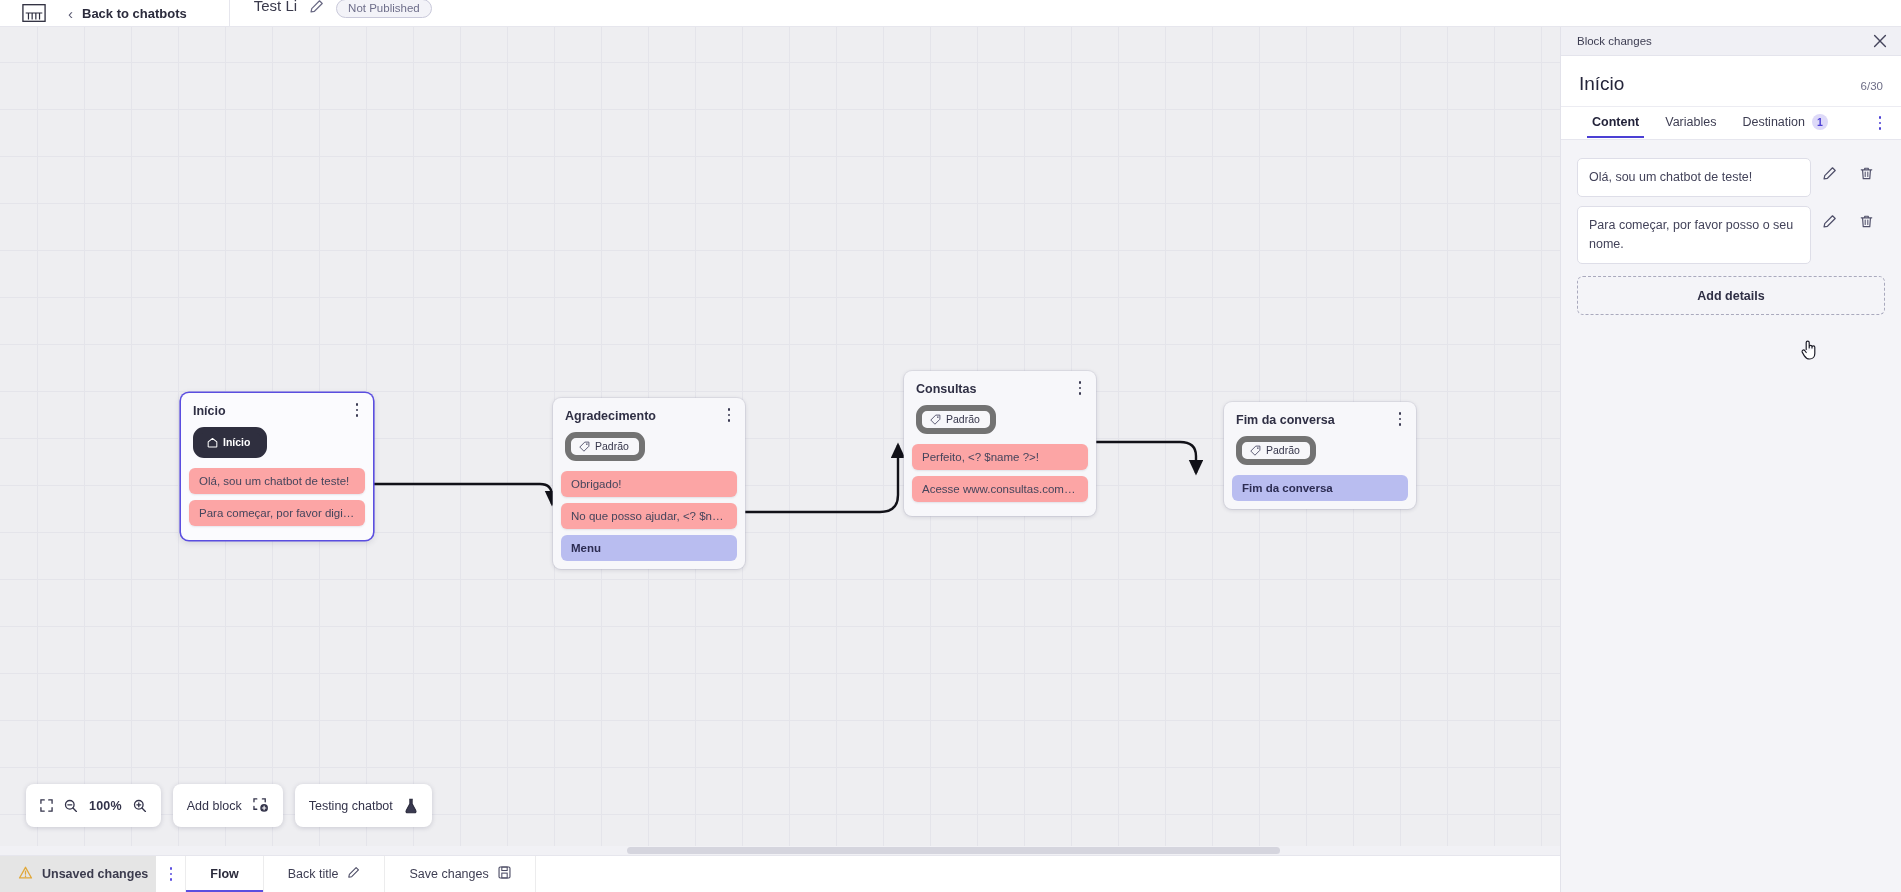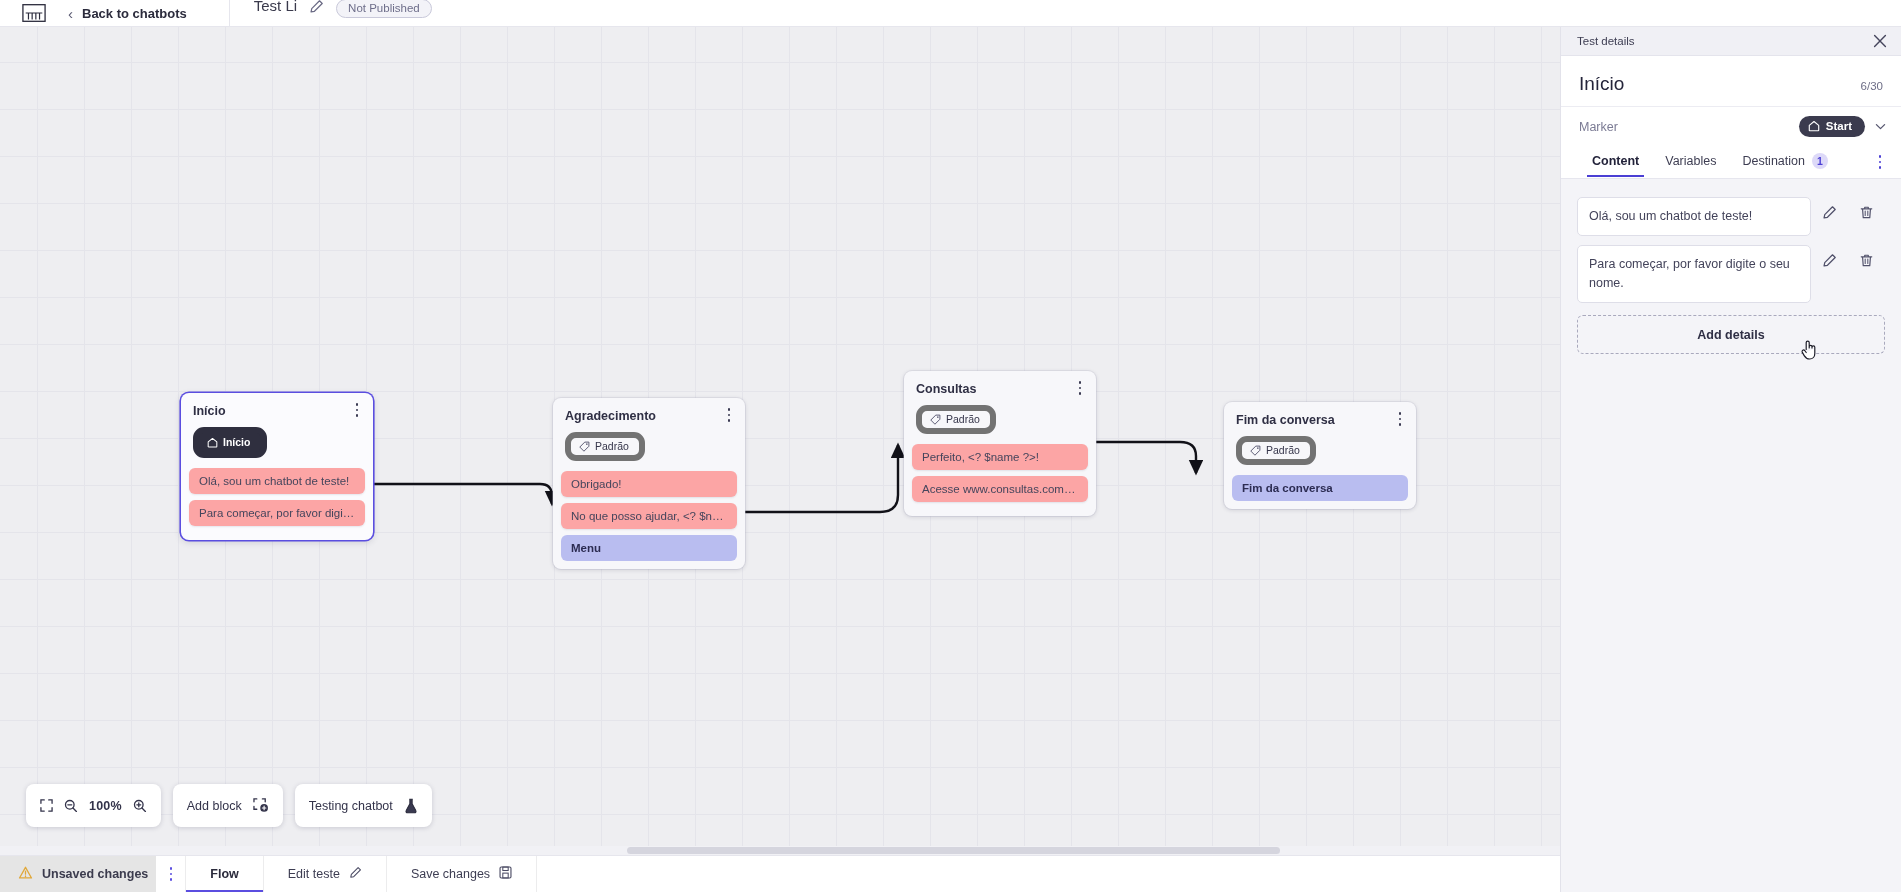--- a/index.html
+++ b/index.html
@@ -414,68 +414,52 @@
     </div>
     <div class="f-kebab">
         <i></i>
         <i></i>
         <i></i>
       </div>
     <div class="f-tab active">
       <span>Flow</span>
     </div>
     <div class="f-tab">
-      <span>Edit teste</span>
+      <span>Back title</span>
       <span>
         <svg width="13" height="13" viewBox="0 0 16 16">
             <path d="M11.2 1.9l2.9 2.9-8.3 8.3-3.6.7.7-3.6z" fill="none" stroke="#4a4a63" stroke-width="1.3" stroke-linejoin="round"></path>
           </svg>
       </span>
     </div>
     <div class="f-tab">
       <span>Save changes</span>
       <span>
         <svg width="13" height="13" viewBox="0 0 15 15">
             <rect x="1.2" y="1.2" width="12.6" height="12.6" rx="1.4" fill="none" stroke="#4a4a63" stroke-width="1.3"></rect>
             <rect x="4.4" y="1.2" width="6.2" height="4" fill="none" stroke="#4a4a63" stroke-width="1.2"></rect>
             <rect x="4.4" y="8.2" width="6.2" height="5.6" fill="none" stroke="#4a4a63" stroke-width="1.2"></rect>
           </svg>
       </span>
     </div>
   </div>
 
   <div class="rpanel">
     <div class="rp-head">
-      <span class="t">Test details</span>
+      <span class="t">Block changes</span>
       <span class="rp-close">
         <svg width="14" height="14" viewBox="0 0 14 14">
             <path d="M1.6 1.6l10.8 10.8M12.4 1.6L1.6 12.4" stroke="#45455c" stroke-width="1.4" stroke-linecap="round"></path>
           </svg>
       </span>
     </div>
     <div class="rp-body">
       <div class="rp-titlerow">
         <span class="rp-title">Início</span>
         <span class="rp-count">6/30</span>
-      </div>
-      <div class="rp-markerrow">
-        <span class="rp-marker-lbl">Marker</span>
-        <span class="rp-marker-val">
-          <span class="startpill">
-            <svg width="12" height="12" viewBox="0 0 14 14">
-                <path d="M1.5 6.3L7 1.8l5.5 4.5V12a.6.6 0 01-.6.6H2.1a.6.6 0 01-.6-.6z" fill="none" stroke="#ffffff" stroke-width="1.3" stroke-linejoin="round"></path>
-              </svg>
-            <span>Start</span>
-          </span>
-          <span class="caret">
-            <svg width="13" height="13" viewBox="0 0 14 14">
-                <path d="M2.6 5L7 9.3 11.4 5" fill="none" stroke="#55556e" stroke-width="1.4" stroke-linecap="round" stroke-linejoin="round"></path>
-              </svg>
-          </span>
-        </span>
       </div>
       <div class="rp-tabs">
         <div class="rp-tab active">
           <span>Content</span>
         </div>
         <div class="rp-tab">
           <span>Variables</span>
         </div>
         <div class="rp-tab">
           <span>Destination</span>
@@ -498,21 +482,21 @@
             </svg>
         </div>
         <div class="row-act">
           <svg width="15" height="15" viewBox="0 0 16 16">
               <path d="M2.4 4.1h11.2M6.1 4.1V2.4h3.8v1.7M3.8 4.1l.7 9.4h7l.7-9.4" fill="none" stroke="#50506a" stroke-width="1.25" stroke-linecap="round" stroke-linejoin="round"></path>
               <path d="M6.6 6.5v4.6M9.4 6.5v4.6" stroke="#50506a" stroke-width="1.1" stroke-linecap="round"></path>
             </svg>
         </div>
       </div>
       <div class="content-row">
-        <div class="content-box">Para começar, por favor digite o seu nome.</div>
+        <div class="content-box">Para começar, por favor posso o seu nome.</div>
         <div class="row-act">
           <svg width="15" height="15" viewBox="0 0 16 16">
               <path d="M11.2 1.9l2.9 2.9-8.3 8.3-3.6.7.7-3.6z" fill="none" stroke="#50506a" stroke-width="1.3" stroke-linejoin="round"></path>
             </svg>
         </div>
         <div class="row-act">
           <svg width="15" height="15" viewBox="0 0 16 16">
               <path d="M2.4 4.1h11.2M6.1 4.1V2.4h3.8v1.7M3.8 4.1l.7 9.4h7l.7-9.4" fill="none" stroke="#50506a" stroke-width="1.25" stroke-linecap="round" stroke-linejoin="round"></path>
               <path d="M6.6 6.5v4.6M9.4 6.5v4.6" stroke="#50506a" stroke-width="1.1" stroke-linecap="round"></path>
             </svg>

